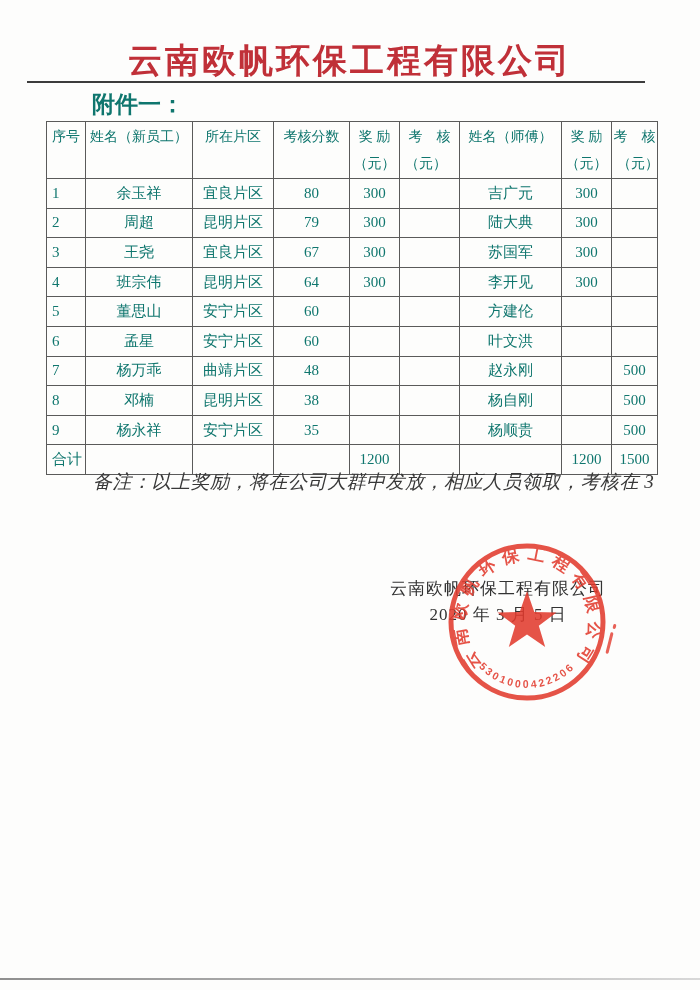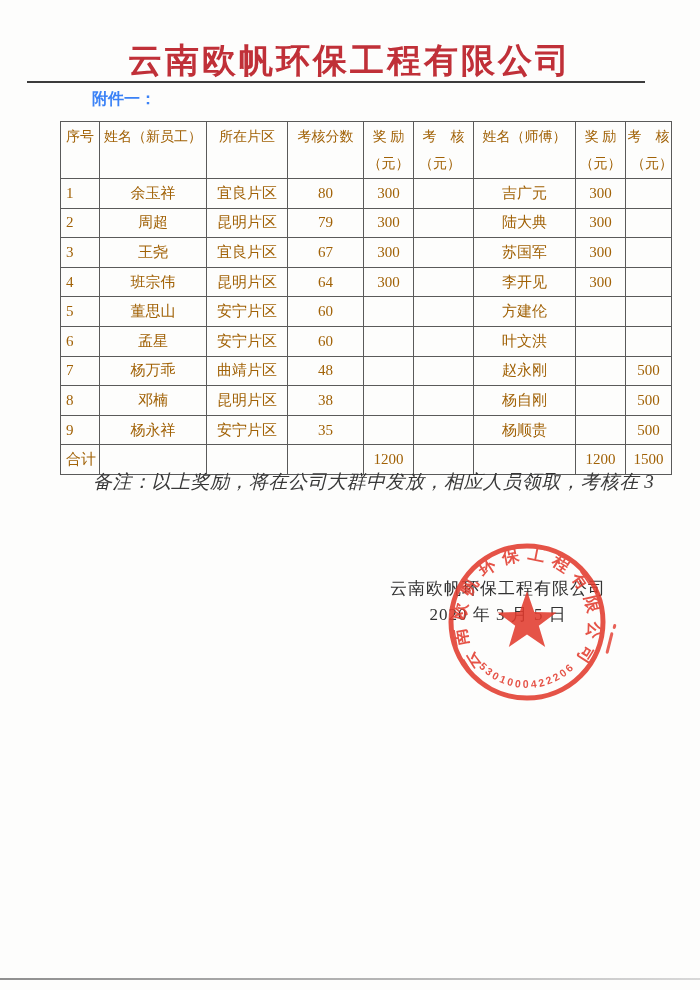--- a/index.html
+++ b/index.html
@@ -18,27 +18,27 @@
     text-align:center;
     font-size:34px; font-weight:bold; letter-spacing:3px;
     color:var(--title_red,#c03038);
   }
   .title-rule {
     position:absolute; top:81px; left:27px; width:618px; height:2px;
     background:var(--line_dark,#3c3c3c);
   }
   .attachment {
     position:absolute; top:89px; left:92px;
-    font-size:16px; font-weight:bold; color:#3b82f6;
+    font-size:23px; font-weight:bold; color:#0f766e;
   }
 
   table.doc-table {
-    position:absolute; top:121px; left:60px;
+    position:absolute; top:121px; left:46px;
     width:611px; border-collapse:collapse; table-layout:fixed;
-    font-size:15px; color:#a16207;
+    font-size:15px; color:#0f766e;
   }
   .doc-table th, .doc-table td {
     border:1px solid var(--table_border,#5a5a5a);
     padding:0; overflow:hidden; white-space:nowrap;
   }
   .doc-table th {
     height:50px; font-weight:normal; vertical-align:top;
     padding-top:6px; font-size:14px; text-align:center;
   }
   .doc-table th .h2 { margin-top:9px; text-align:center; }

